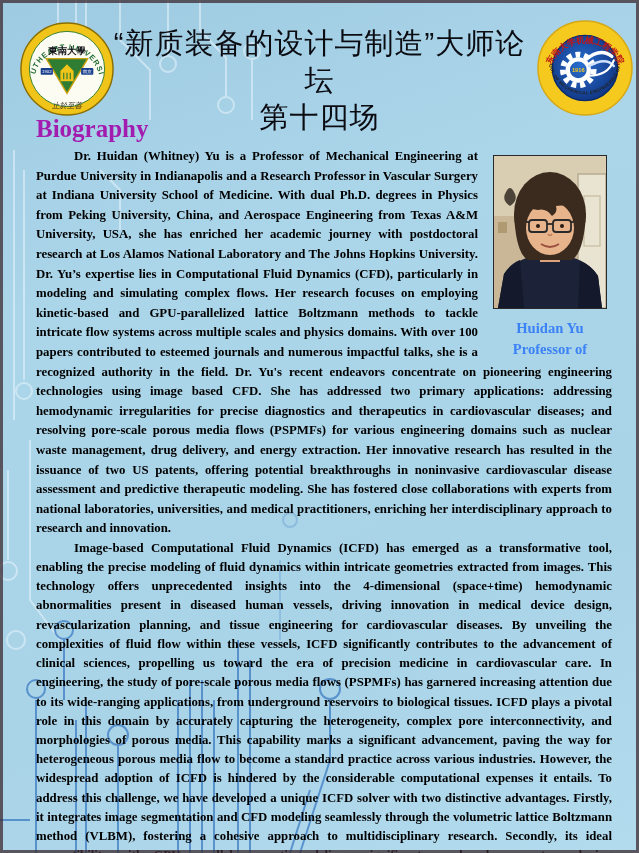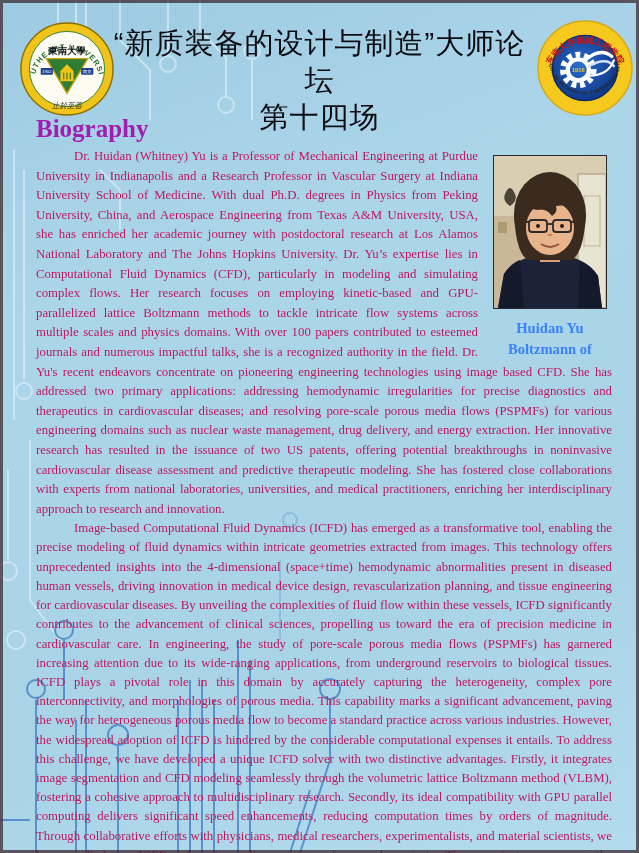--- a/index.html
+++ b/index.html
@@ -26,21 +26,21 @@
 
   
   .talk-title{
     width:478px;margin:8px auto 2px;text-align:center;
     font-weight:bold;font-size:17.4px;line-height:27px;color:#0e0e18;
   }
 
   
   .section{margin:0 27px 0 36px;}
   .section-heading{font-weight:bold;font-size:25px;line-height:30px;margin:2px 0 3px;color:#a21caf;}
-  .body-text{text-align:justify;font-size:12.8px;line-height:19.6px;text-indent:38px;color:#be185d;}
+  .body-text{text-align:justify;font-size:12.8px;line-height:19.6px;text-indent:38px;color:#000000;font-weight:bold;}
   .abstract-text{line-height:19.2px;}
 
   .photo-block{float:right;width:124px;margin:8px 0 2px 10px;text-align:center;}
   .photo-frame{width:112px;height:152px;margin:0 auto;border:1px solid #2a2a2a;background:#cdbfa3;}
   .photo-frame svg{display:block;}
   .caption{font-weight:bold;font-size:14.6px;line-height:21px;margin-top:9px;color:#3b82f6;}
 </style>
 </head>
 <body>
 
@@ -193,21 +193,21 @@
             <line x1="77" y1="66" x2="80" y2="66"></line>
           </g>
           <circle cx="44" cy="70" r="2" fill="#2a1c12"></circle>
           <circle cx="68" cy="70" r="2" fill="#2a1c12"></circle>
           <path d="M54,78 q2,3 4,0" stroke="#b57b56" stroke-width="1.4" fill="none"></path>
           <path d="M47,88 q9,6 18,0" stroke="#9c5040" stroke-width="2" fill="none"></path>
         </svg>
       </div>
       <div class="caption">
         <div>Huidan Yu</div>
-        <div>Boltzmann of</div>
+        <div>Professor of</div>
       </div>
     </div>
 
     <div class="body-text">Dr. Huidan (Whitney) Yu is a Professor of Mechanical Engineering at Purdue University in Indianapolis and a Research Professor in Vascular Surgery at Indiana University School of Medicine. With dual Ph.D. degrees in Physics from Peking University, China, and Aerospace Engineering from Texas A&amp;M University, USA, she has enriched her academic journey with postdoctoral research at Los Alamos National Laboratory and The Johns Hopkins University. Dr. Yu’s expertise lies in Computational Fluid Dynamics (CFD), particularly in modeling and simulating complex flows. Her research focuses on employing kinetic-based and GPU-parallelized lattice Boltzmann methods to tackle intricate flow systems across multiple scales and physics domains. With over 100 papers contributed to esteemed journals and numerous impactful talks, she is a recognized authority in the field. Dr. Yu's recent endeavors concentrate on pioneering engineering technologies using image based CFD. She has addressed two primary applications: addressing hemodynamic irregularities for precise diagnostics and therapeutics in cardiovascular diseases; and resolving pore-scale porous media flows (PSPMFs) for various engineering domains such as nuclear waste management, drug delivery, and energy extraction. Her innovative research has resulted in the issuance of two US patents, offering potential breakthroughs in noninvasive cardiovascular disease assessment and predictive therapeutic modeling. She has fostered close collaborations with experts from national laboratories, universities, and medical practitioners, enriching her interdisciplinary approach to research and innovation.</div>
   </div>
 
   <div class="section">
     <div class="body-text abstract-text">Image-based Computational Fluid Dynamics (ICFD) has emerged as a transformative tool, enabling the precise modeling of fluid dynamics within intricate geometries extracted from images. This technology offers unprecedented insights into the 4-dimensional (space+time) hemodynamic abnormalities present in diseased human vessels, driving innovation in medical device design, revascularization planning, and tissue engineering for cardiovascular diseases. By unveiling the complexities of fluid flow within these vessels, ICFD significantly contributes to the advancement of clinical sciences, propelling us toward the era of precision medicine in cardiovascular care. In engineering, the study of pore-scale porous media flows (PSPMFs) has garnered increasing attention due to its wide-ranging applications, from underground reservoirs to biological tissues. ICFD plays a pivotal role in this domain by accurately capturing the heterogeneity, complex pore interconnectivity, and morphologies of porous media. This capability marks a significant advancement, paving the way for heterogeneous porous media flow to become a standard practice across various industries. However, the widespread adoption of ICFD is hindered by the considerable computational expenses it entails. To address this challenge, we have developed a unique ICFD solver with two distinctive advantages. Firstly, it integrates image segmentation and CFD modeling seamlessly through the volumetric lattice Boltzmann method (VLBM), fostering a cohesive approach to multidisciplinary research. Secondly, its ideal compatibility with GPU parallel computing delivers significant speed enhancements, reducing computation times by orders of magnitude. Through collaborative efforts with physicians, medical researchers, experimentalists, and material scientists, we have applied our ICFD solver to a diverse array of research projects. These projects encompass the quantification of 4-dimensional fluid dynamics in human arteries for various cardiovascular conditions, as well as investigations into human choriocapillaris, nuclear waste forms, digital rocks, and eye drug implants. Our work has consistently demonstrated the reliability and applicability of ICFD in diverse real-world scenarios, underscoring its potential to revolutionize both clinical practice and engineering solutions.</div>
   </div>
 

